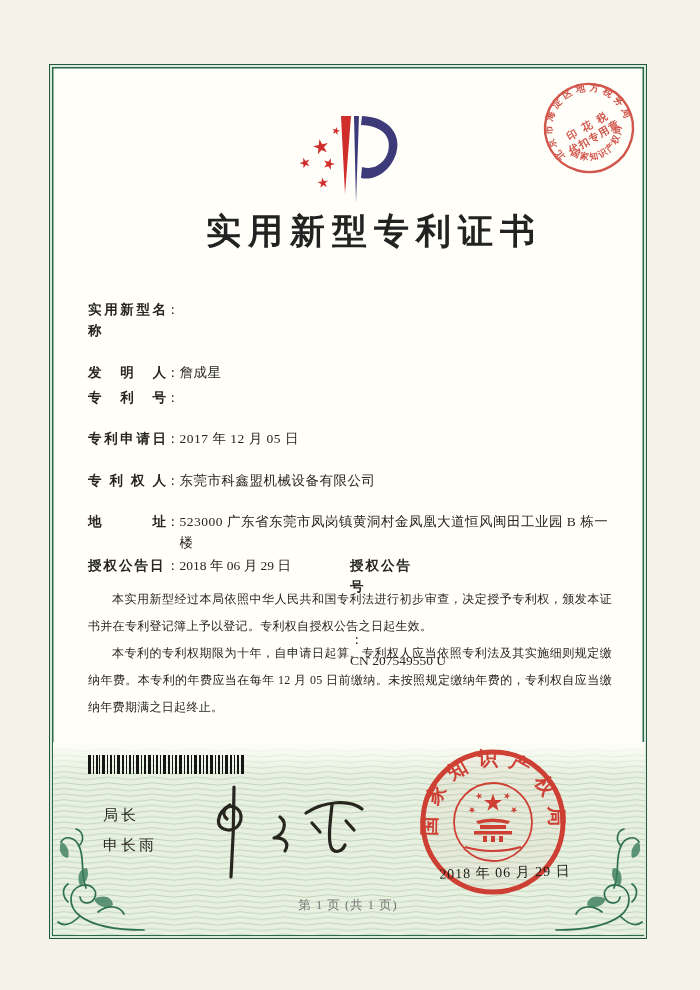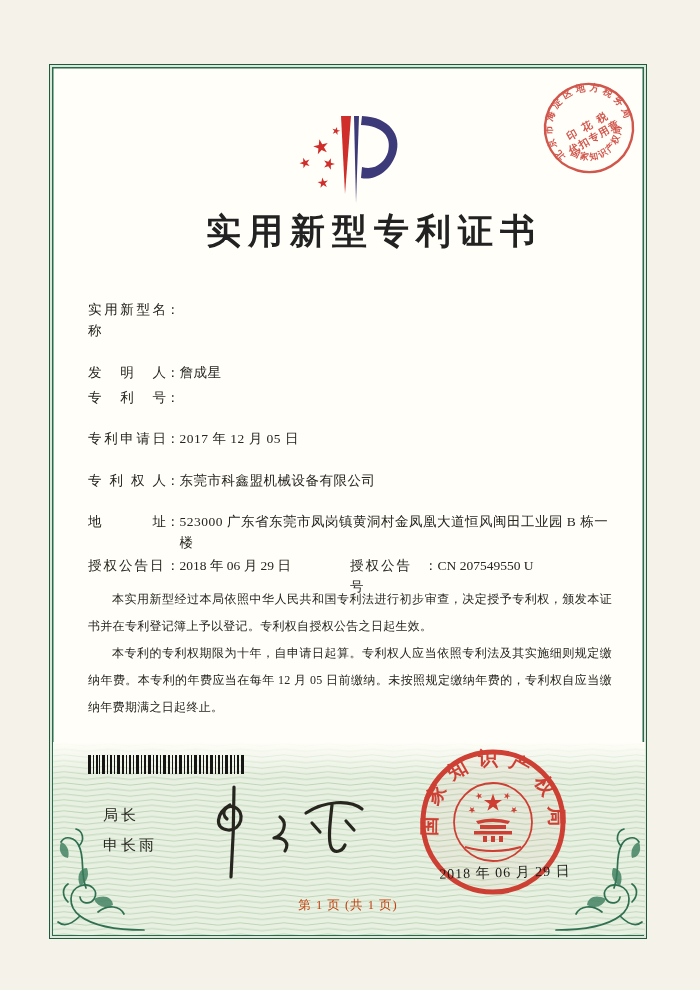--- a/index.html
+++ b/index.html
@@ -8,34 +8,34 @@
   .frame{position:absolute;left:49px;top:64px;width:596px;height:873px;
          border:1.5px solid #1f5a3d;background:#fffef8;
          box-shadow: inset 0 0 0 2px #d9e9dc, inset 0 0 0 3.5px #2a6a4a;}
   .abs{position:absolute;}
   .cert-no{left:74px;top:112px;font-size:14.5px;letter-spacing:2.5px;color:#2b2b24;}
   .logo{left:288px;top:110px;}
   .title{left:0;top:208px;width:700px;text-align:center;font-size:35px;font-weight:bold;
          letter-spacing:7px;color:#222;padding-left:24px;}
   .frow{position:absolute;left:88px;width:524px;font-size:13.5px;line-height:21px;
         display:flex;align-items:flex-start;}
-  .flabel{display:inline-block;width:78px;text-align:justify;text-align-last:justify;flex:0 0 78px;}
+  .flabel{display:inline-block;width:78px;text-align:justify;text-align-last:justify;flex:0 0 78px;font-weight:bold;}
   .fcolon{flex:0 0 12px;}
   .fval{flex:1;letter-spacing:0.5px;}
-  .grant-right{position:absolute;left:262px;top:0;display:flex;}
+  .grant-right{position:absolute;left:262px;top:0;display:flex;flex-direction:column;}
   .grant-right .flabel{width:74px;flex:0 0 74px;letter-spacing:2px;text-align-last:auto;text-align:left;}
   .paras{left:88px;top:586px;width:524px;font-size:12px;line-height:27px;text-align:justify;}
   .paras p{margin:0;text-indent:2em;letter-spacing:0.3px;}
   .sig-title{left:103px;top:806px;font-size:15px;letter-spacing:3px;}
   .sig-name{left:103px;top:836px;font-size:15px;letter-spacing:3px;}
   .signature{left:200px;top:783px;}
   .bigseal{left:415px;top:744px;}
   .seal-date{left:425px;top:864px;width:160px;text-align:center;font-size:14px;
              letter-spacing:1px;transform:rotate(-1.5deg);color:#1d1d19;}
-  .footer{left:50px;top:897px;width:596px;text-align:center;font-size:12.5px;letter-spacing:1px;color:#c2410c;}
+  .footer{left:50px;top:897px;width:596px;text-align:center;font-size:12.5px;letter-spacing:1px;color:#737373;}
   .stamp{left:536px;top:75px;}
   .barcode{left:88px;top:755px;}
   .waves{left:53px;top:742px;}
   .orn{left:52px;top:826px;}
   .orn-r{left:548px;top:826px;transform:scaleX(-1);}
 </style>
 </head>
 <body>
 
 <svg width="0" height="0" style="position:absolute">

